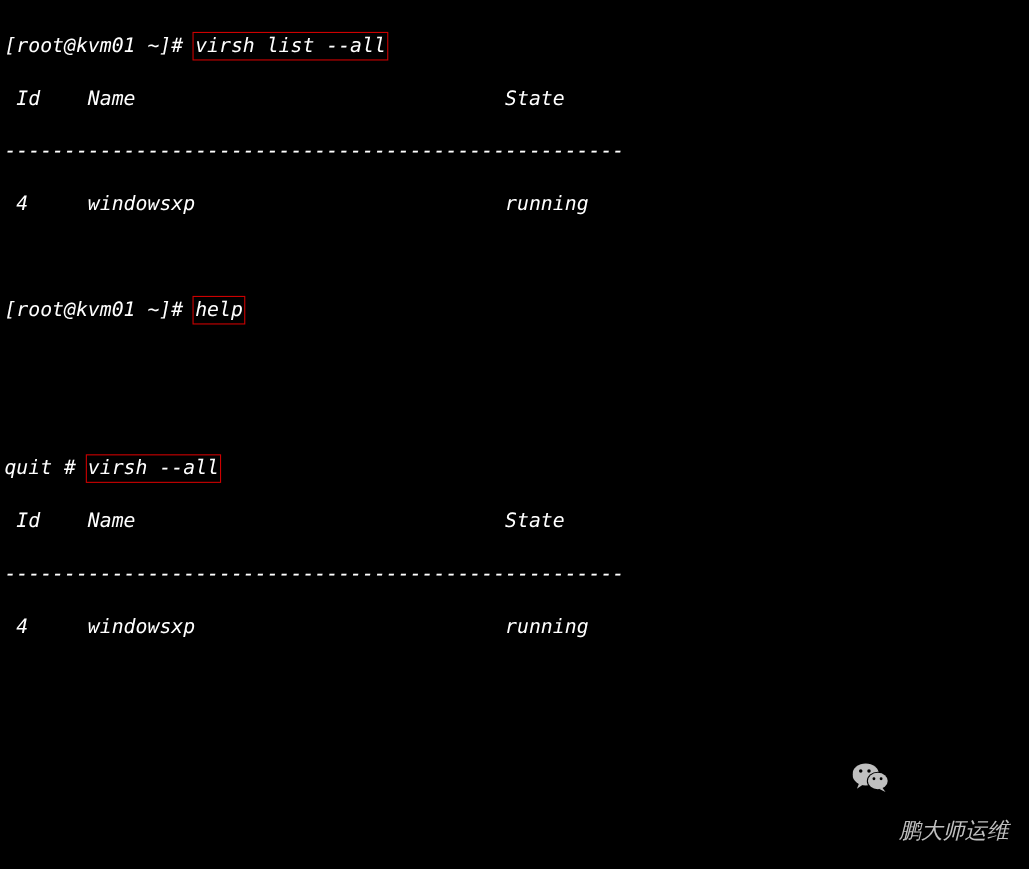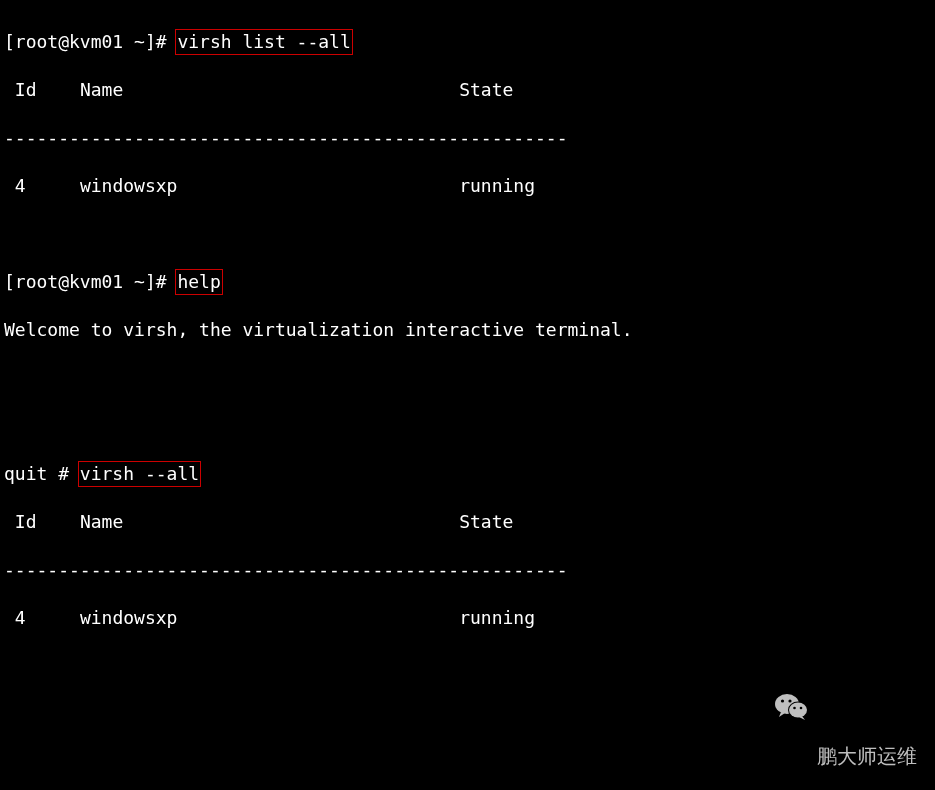--- a/index.html
+++ b/index.html
@@ -15,20 +15,21 @@
     width: 935px;
     height: 790px;
     background: #000;
     color: #fff;
     font-family: "Consolas", "DejaVu Sans Mono", "Courier New", monospace;
     font-size: 18px;
     line-height: 24px;
     padding: 6px 4px;
     box-sizing: border-box;
     white-space: pre;
+    font-style: italic;
   }
   .box {
     border: 1px solid #c00;
     padding: 0 1px;
     margin: -1px -2px;
     display: inline-block;
   }
   .watermark {
     position: absolute;
     right: 18px;
@@ -45,21 +46,20 @@
 </head>
 <body>
 
 <div class="terminal">
 <div><span>[root@kvm01 ~]# </span><span class="box"><span>virsh list --all</span></span></div>
 <div><span> Id</span>    <span>Name</span>                               <span>State</span></div>
 <div>----------------------------------------------------</div>
 <div><span> 4</span>     <span>windowsxp</span>                          <span>running</span></div>
 <div> </div>
 <div><span>[root@kvm01 ~]# </span><span class="box"><span>help</span></span></div>
-<div>Welcome to virsh, the virtualization interactive terminal.</div>
 <div> </div>
 <div> </div>
 <div><span>quit # </span><span class="box"><span>virsh --all</span></span></div>
 <div><span> Id</span>    <span>Name</span>                               <span>State</span></div>
 <div>----------------------------------------------------</div>
 <div><span> 4</span>     <span>windowsxp</span>                          <span>running</span></div>
 
 
 
 

